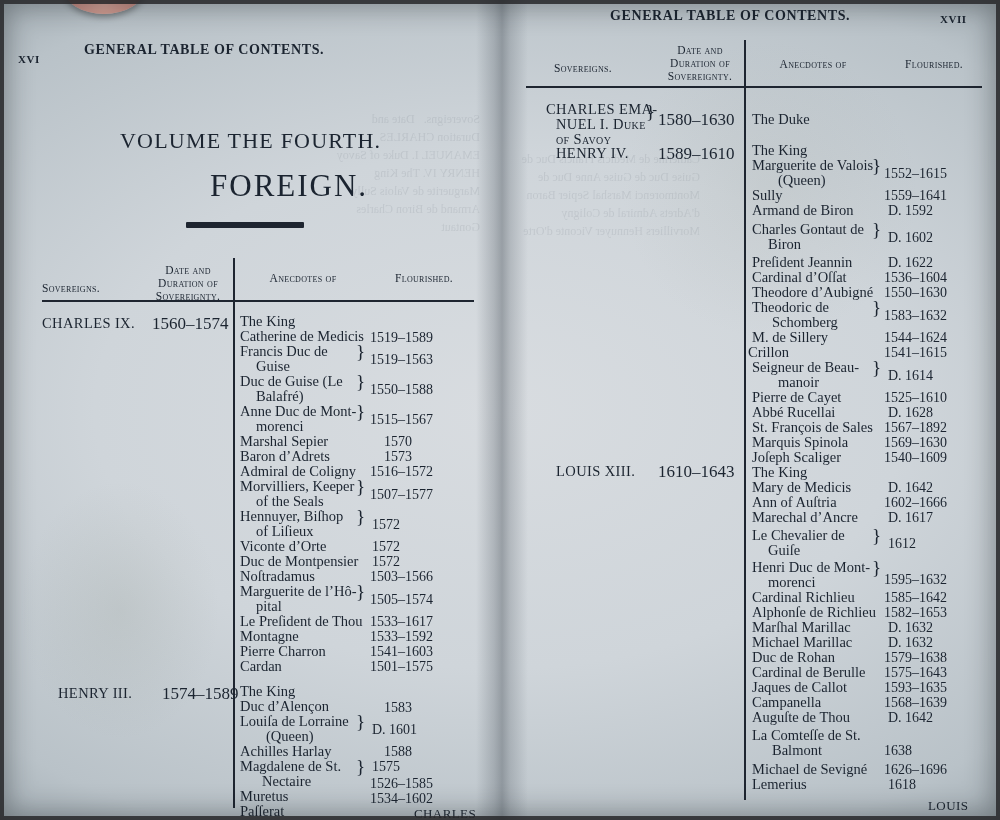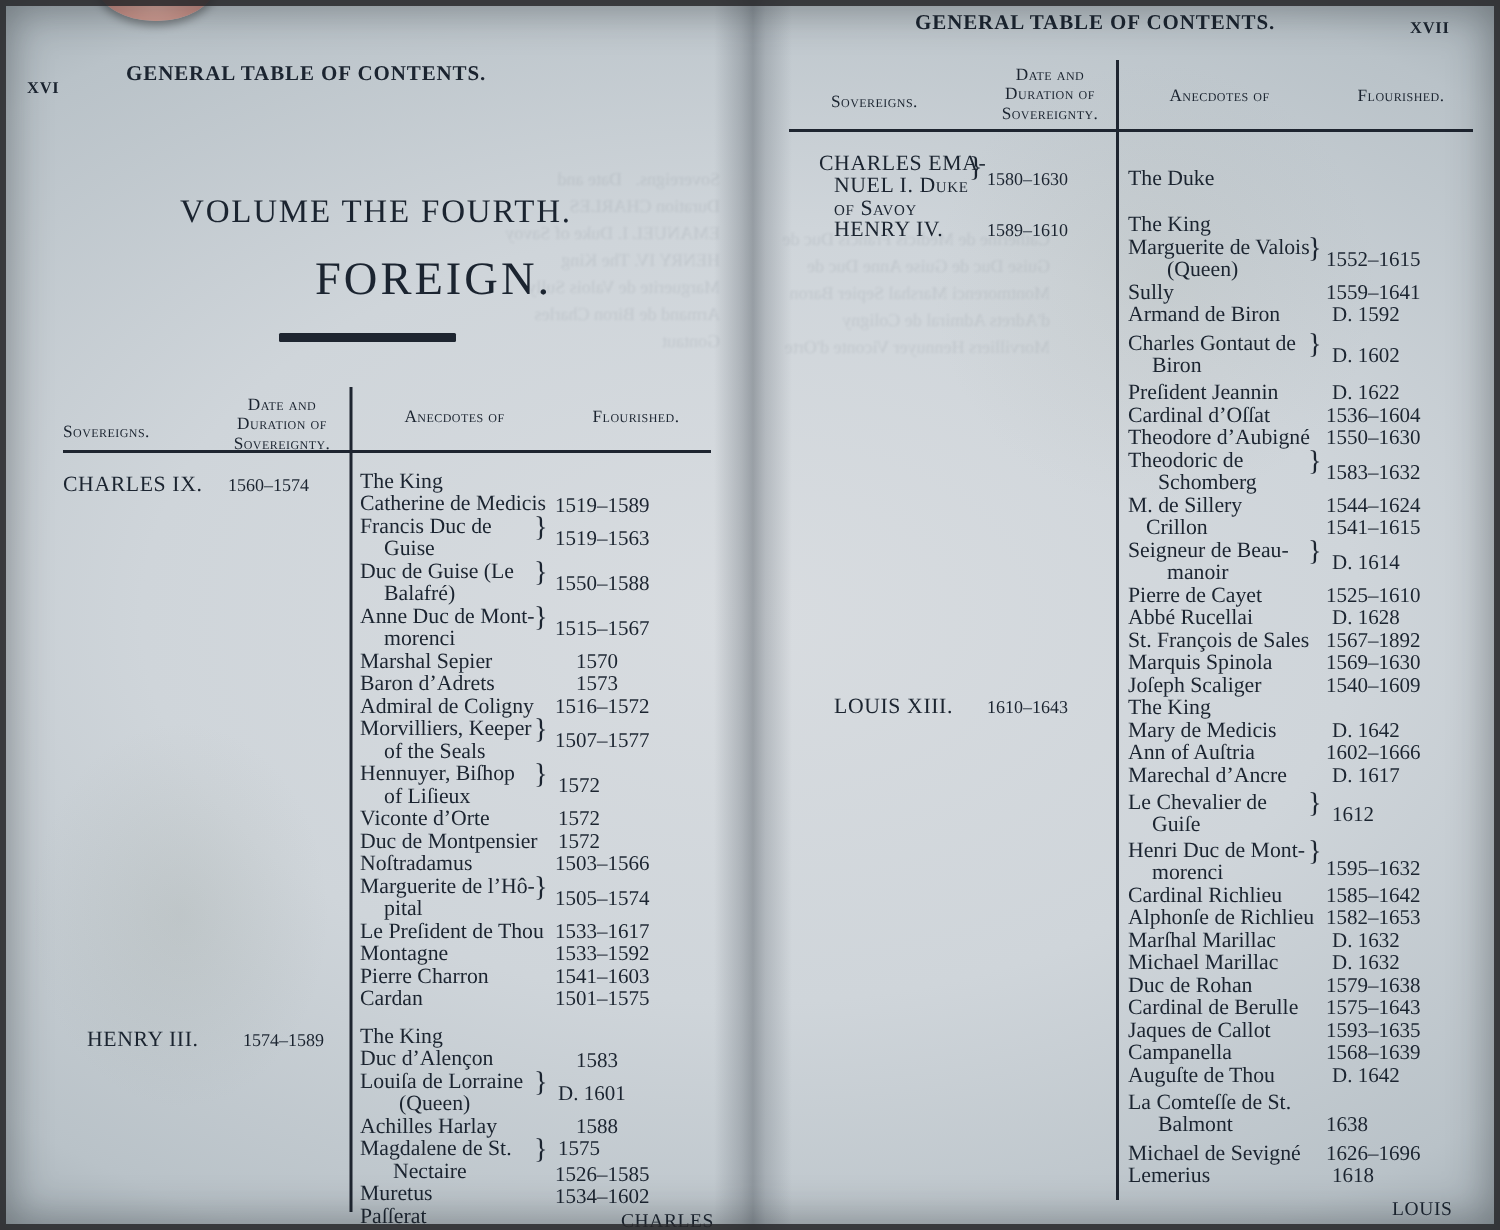--- a/index.html
+++ b/index.html
@@ -142,21 +142,21 @@
     position: absolute;
     font-size: 14.5px;
     line-height: 15.5px;
     white-space: nowrap;
   }
   .sov {
     font-variant: small-caps;
     letter-spacing: 0.4px;
     font-size: 14.5px;
   }
-  .dates { font-size: 12px; }
+  .dates { font-size: 17px; }
   .anec  { font-size: 14.5px; }
   .flour { font-size: 14px; }
   .brace {
     position: absolute;
     font-size: 19px;
     line-height: 15px;
     font-family: "Liberation Serif", serif;
   }
   .catch {
     position: absolute;
@@ -370,21 +370,21 @@
         <div class="cell flour" style="left:384px; top:285px;">1550–1630</div>
 
         <div class="cell anec" style="left:252px; top:300px;">Theodoric   de</div>
         <div class="cell anec" style="left:272px; top:315px;">Schomberg</div>
         <div class="brace" style="left:372px; top:300px;">}</div>
         <div class="cell flour" style="left:384px; top:308px;">1583–1632</div>
 
         <div class="cell anec" style="left:252px; top:330px;">M. de Sillery</div>
         <div class="cell flour" style="left:384px; top:330px;">1544–1624</div>
 
-        <div class="cell anec" style="left:264px; top:345px;">Crillon</div>
+        <div class="cell anec" style="left:248px; top:345px;">Crillon</div>
         <div class="cell flour" style="left:384px; top:345px;">1541–1615</div>
 
         <div class="cell anec" style="left:252px; top:360px;">Seigneur de Beau-</div>
         <div class="cell anec" style="left:278px; top:375px;">manoir</div>
         <div class="brace" style="left:372px; top:360px;">}</div>
         <div class="cell flour" style="left:388px; top:368px;">D. 1614</div>
 
         <div class="cell anec" style="left:252px; top:390px;">Pierre de Cayet</div>
         <div class="cell flour" style="left:384px; top:390px;">1525–1610</div>
 

